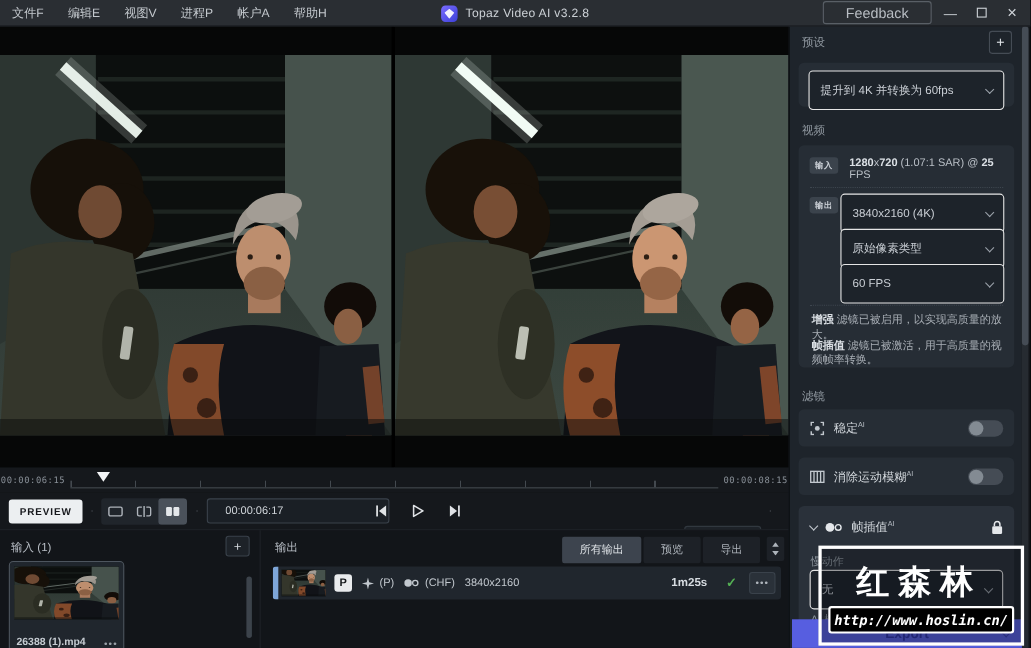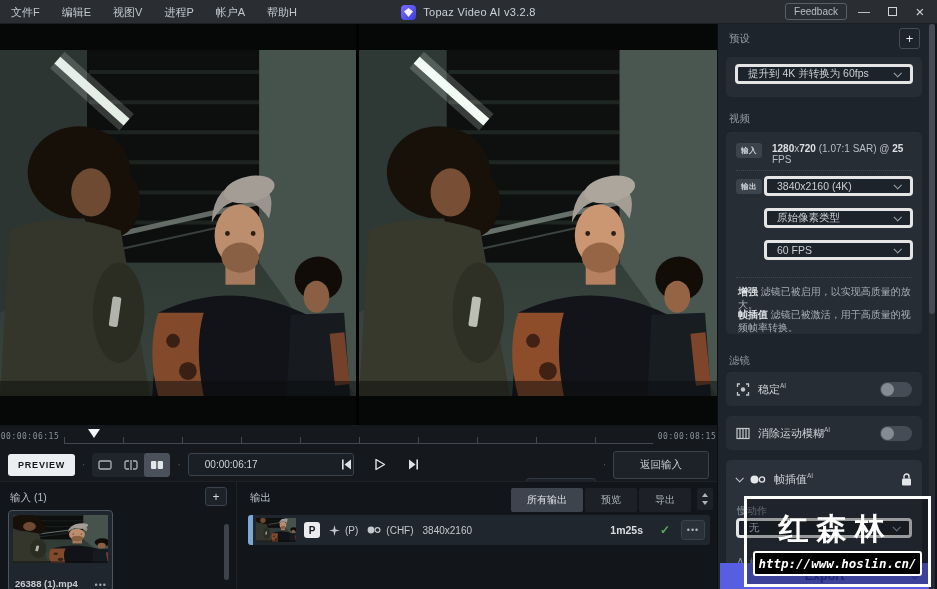--- a/index.html
+++ b/index.html
@@ -13,22 +13,22 @@
   .titlebar { position:absolute; left:0; top:0; width:937px; height:24px; background:#2a2e33;
     display:flex; align-items:center; z-index:30; border-bottom:1px solid #1a1d21;}
   .menu-item { font-size:11px; color:#c3c8cd; padding:0 11px; line-height:24px; cursor:default;}
   .title-center { position:absolute; left:0; right:0; top:0; height:24px; display:flex;
     align-items:center; justify-content:center; gap:7px; pointer-events:none;}
   .logo { width:15px; height:15px; border-radius:4px; background:linear-gradient(135deg,#7a6cff,#3b3fd8);
     display:flex; align-items:center; justify-content:center;}
   .logo svg { width:9px; height:9px; }
   .app-title { font-size:11px; color:#ccd1d6; letter-spacing:.3px;}
   .tb-right { margin-left:auto; display:flex; align-items:center; gap:6px; padding-right:6px;}
-  .feedback-btn { font-size:10px; color:#b9bec4; border:1px solid #595f66; border-radius:3px;
-    padding:2px 8px; background:transparent;margin-left:41px;}
+  .feedback-btn { font-size:13px; color:#b9bec4; border:1px solid #595f66; border-radius:3px;
+    padding:2px 20px; background:transparent;margin-left:41px;}
   .win-btn { width:22px; height:18px; display:flex; align-items:center; justify-content:center;
     color:#cfd4d9; font-size:12px;}
   .max-glyph { width:9px; height:9px; border:1.5px solid #cfd4d9;}
   
   .viewer { position:absolute; left:0; top:24px; width:717px; height:401px; background:#000;}
   .pane { position:absolute; top:0; height:401px; width:358px; background:#060707; overflow:hidden;}
   .pane-left { left:0; border-right:2px solid #000;}
   .pane-right { left:359px; }
   .frame { position:absolute; left:0; right:0; top:26px; bottom:29px; }
   .frame svg { width:100%; height:100%; display:block;}
@@ -100,21 +100,21 @@
   .row-menu-btn { width:24px; height:20px; margin-right:5px; border:1px solid #3a424b; border-radius:3px;
     background:#2a3139; color:#aeb4bb; font-size:9px; letter-spacing:1px; display:flex;
     align-items:center; justify-content:center;}
   
   .right-panel { position:absolute; left:717px; top:24px; width:212px; height:565px; background:#1e242b;
     border-left:1px solid #0c0e11;padding-left:17px;}
   .sec-label { position:absolute; left:11px; font-size:10.5px; color:#9098a0;}
   .rp-add { position:absolute; right:9px; top:4px; width:21px; height:21px; border:1px solid #454c55;
     border-radius:3px; color:#e2e6ea; font-size:13px; display:flex; align-items:center; justify-content:center;}
   .card { position:absolute; left:8px; width:196px; background:#262d35; border-radius:5px;}
-  .dd { height:20px; background:#1d232a; border:3px solid #e5e5e5; border-radius:4px;
+  .dd { height:36px; background:#1d232a; border:1px solid #e5e5e5; border-radius:4px;
     display:flex; align-items:center; padding:0 10px; font-size:10.5px; color:#c9ced4;}
   .dd .chev { margin-left:auto;}
   .chip { background:#3b434c; color:#cfd4da; border-radius:3px; font-size:7.5px; font-weight:bold;
     padding:2.5px 5px; letter-spacing:.5px; flex:none;}
   .dotted { border-top:1px dotted #3e464f; position:absolute; left:10px; right:10px;}
   .info-line { display:flex; align-items:flex-start; gap:6px; font-size:10px; color:#b9bfc6;}
   .b { font-weight:bold; color:#dbe0e5;}
   .note { position:absolute; left:12px; right:8px; font-size:10px; color:#a9afb6; line-height:1.25;}
   .toggle { width:32px; height:15px; border-radius:8px; background:#454c55; position:relative; flex:none;}
   .toggle::after { content:""; position:absolute; left:1px; top:1px; width:13px; height:13px;
@@ -286,21 +286,20 @@
     <div class="right-controls">
       <div class="zoom-ctl">
         <svg class="icon-svg" width="11" height="11" viewBox="0 0 11 11">
             <circle cx="4.5" cy="4.5" r="3.4" fill="none" stroke="#aeb4bb" stroke-width="1.3"></circle>
             <line x1="7" y1="7" x2="10" y2="10" stroke="#aeb4bb" stroke-width="1.3"></line>
           </svg>
         <span class="zoom-val">34 %</span>
         <span class="chev"></span>
       </div>
       <span class="dot-sep">·</span>
-      <button class="return-btn">返回输入</button>
     </div>
   </div>
 
   <div class="bottom">
     <div class="inputs">
       <span class="panel-title">输入 (1)</span>
       <span class="add-btn">+</span>
       <div class="input-card">
         <div class="input-thumb">
           <svg viewBox="40 80 300 260" preserveAspectRatio="none">

